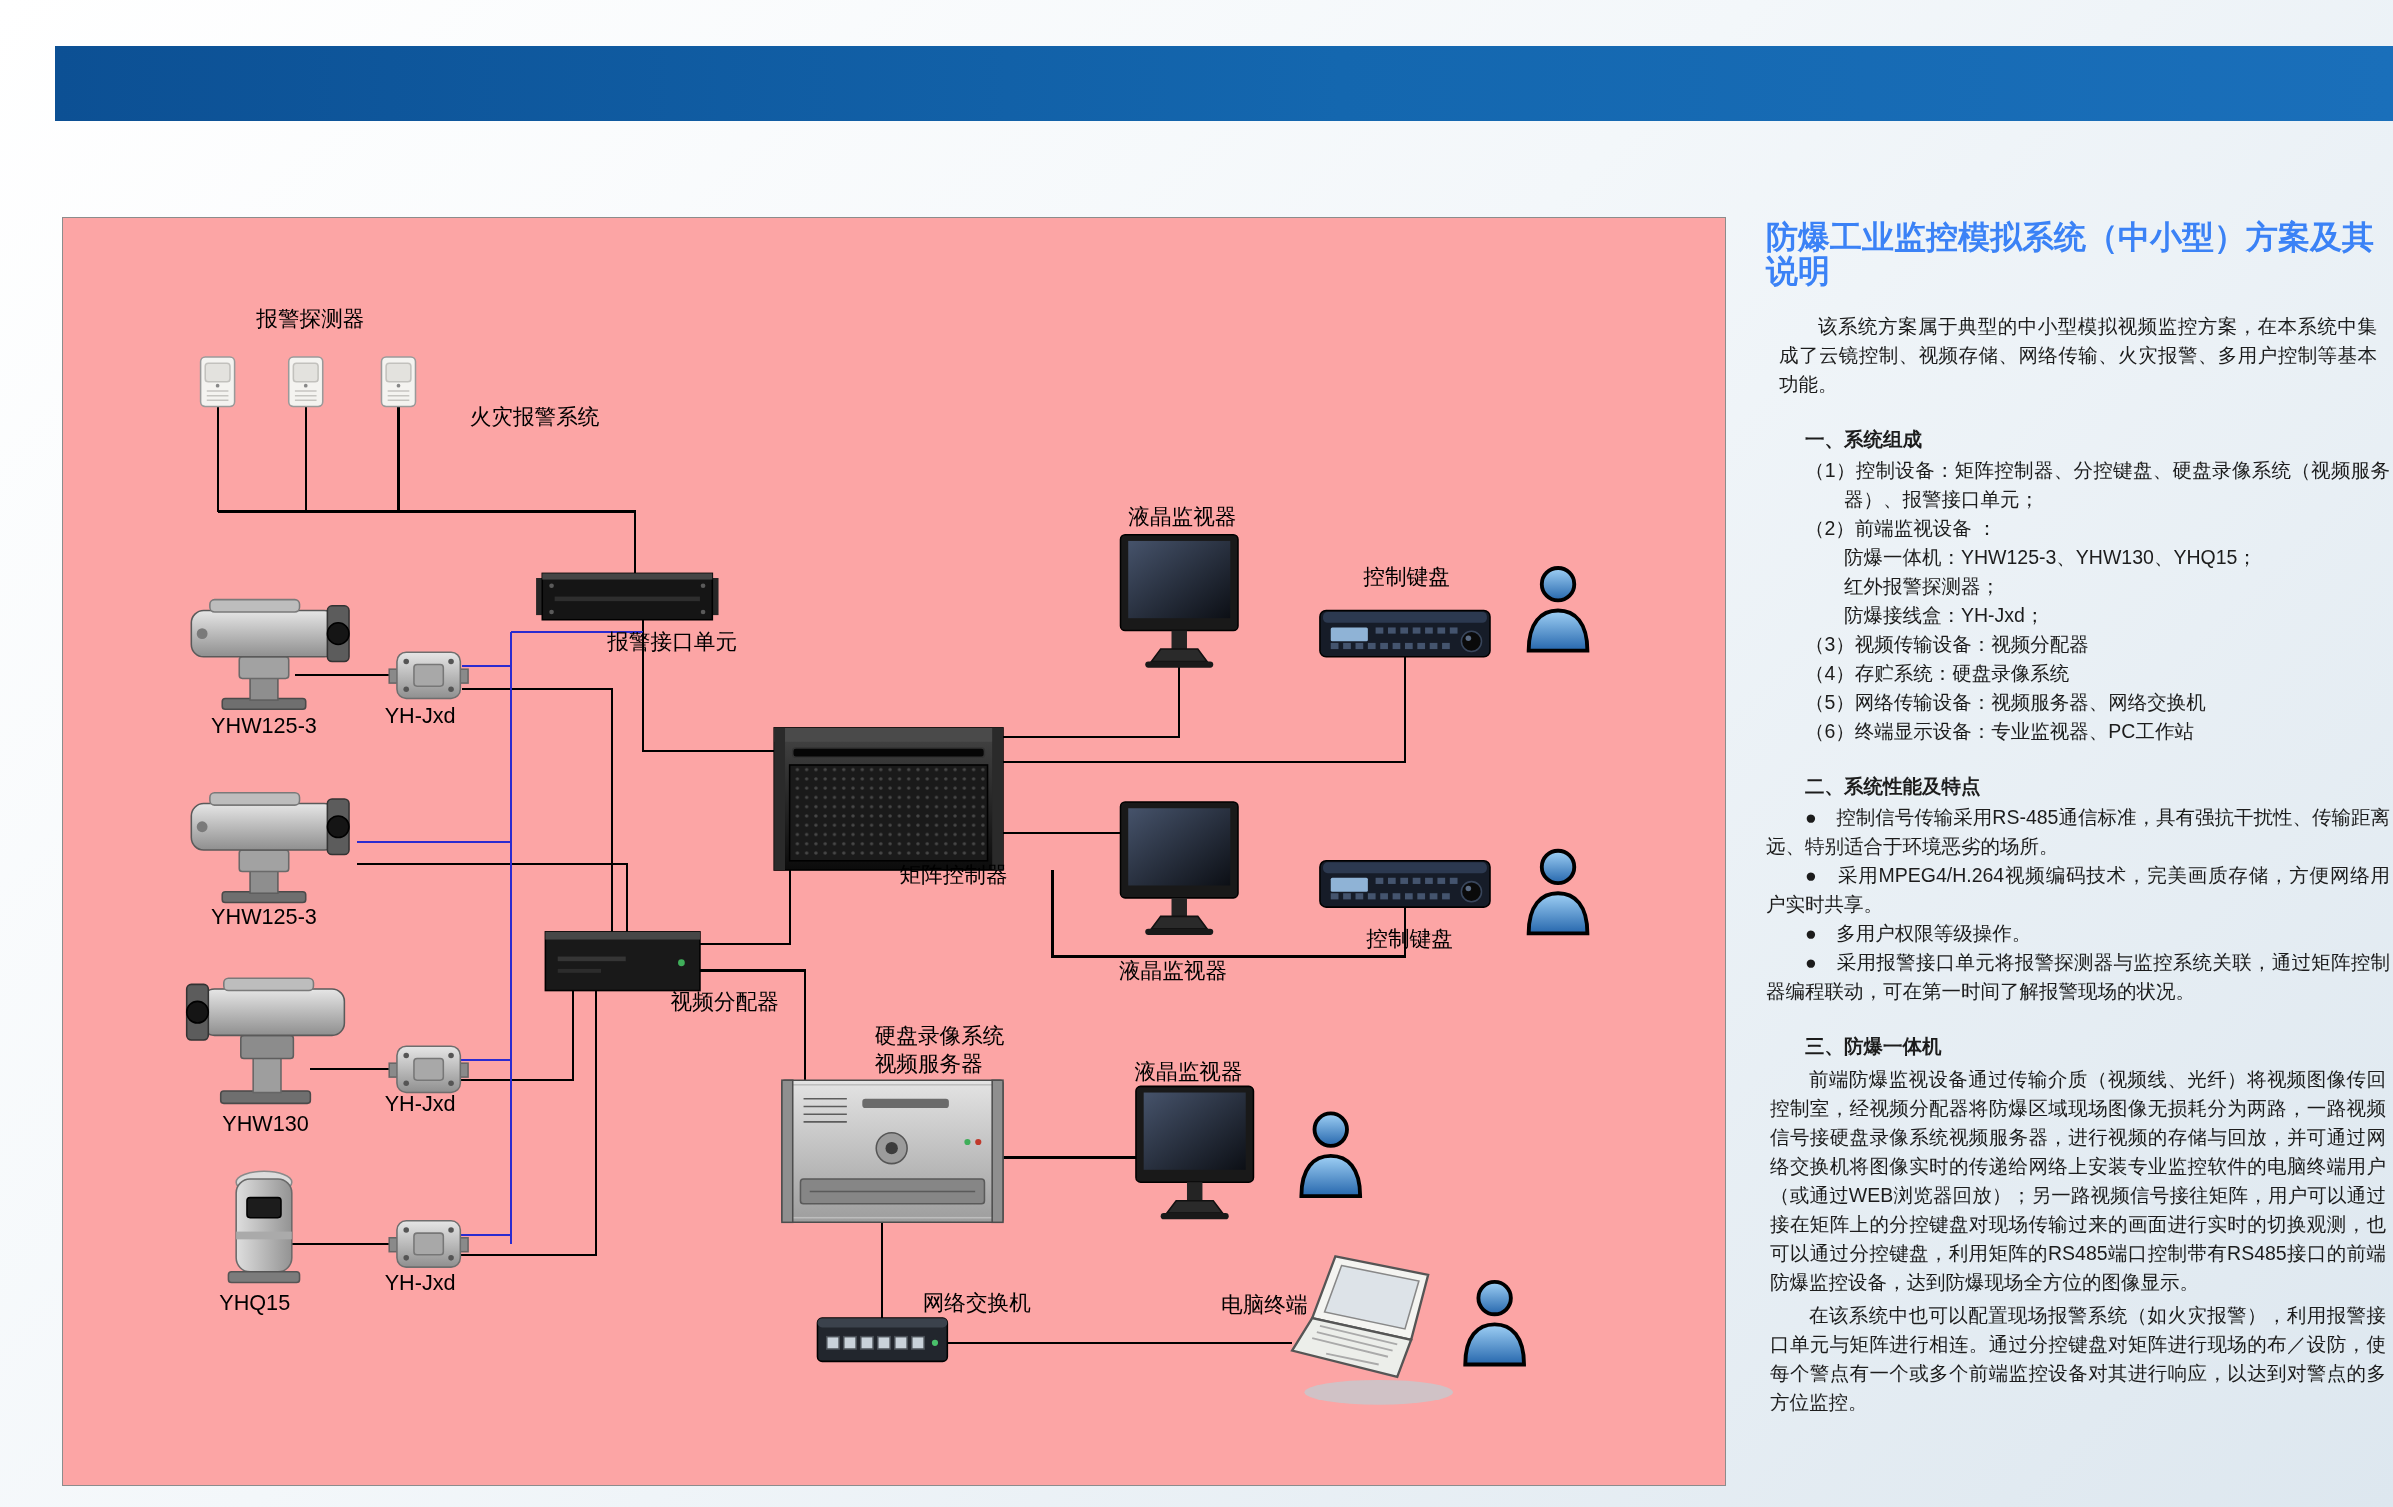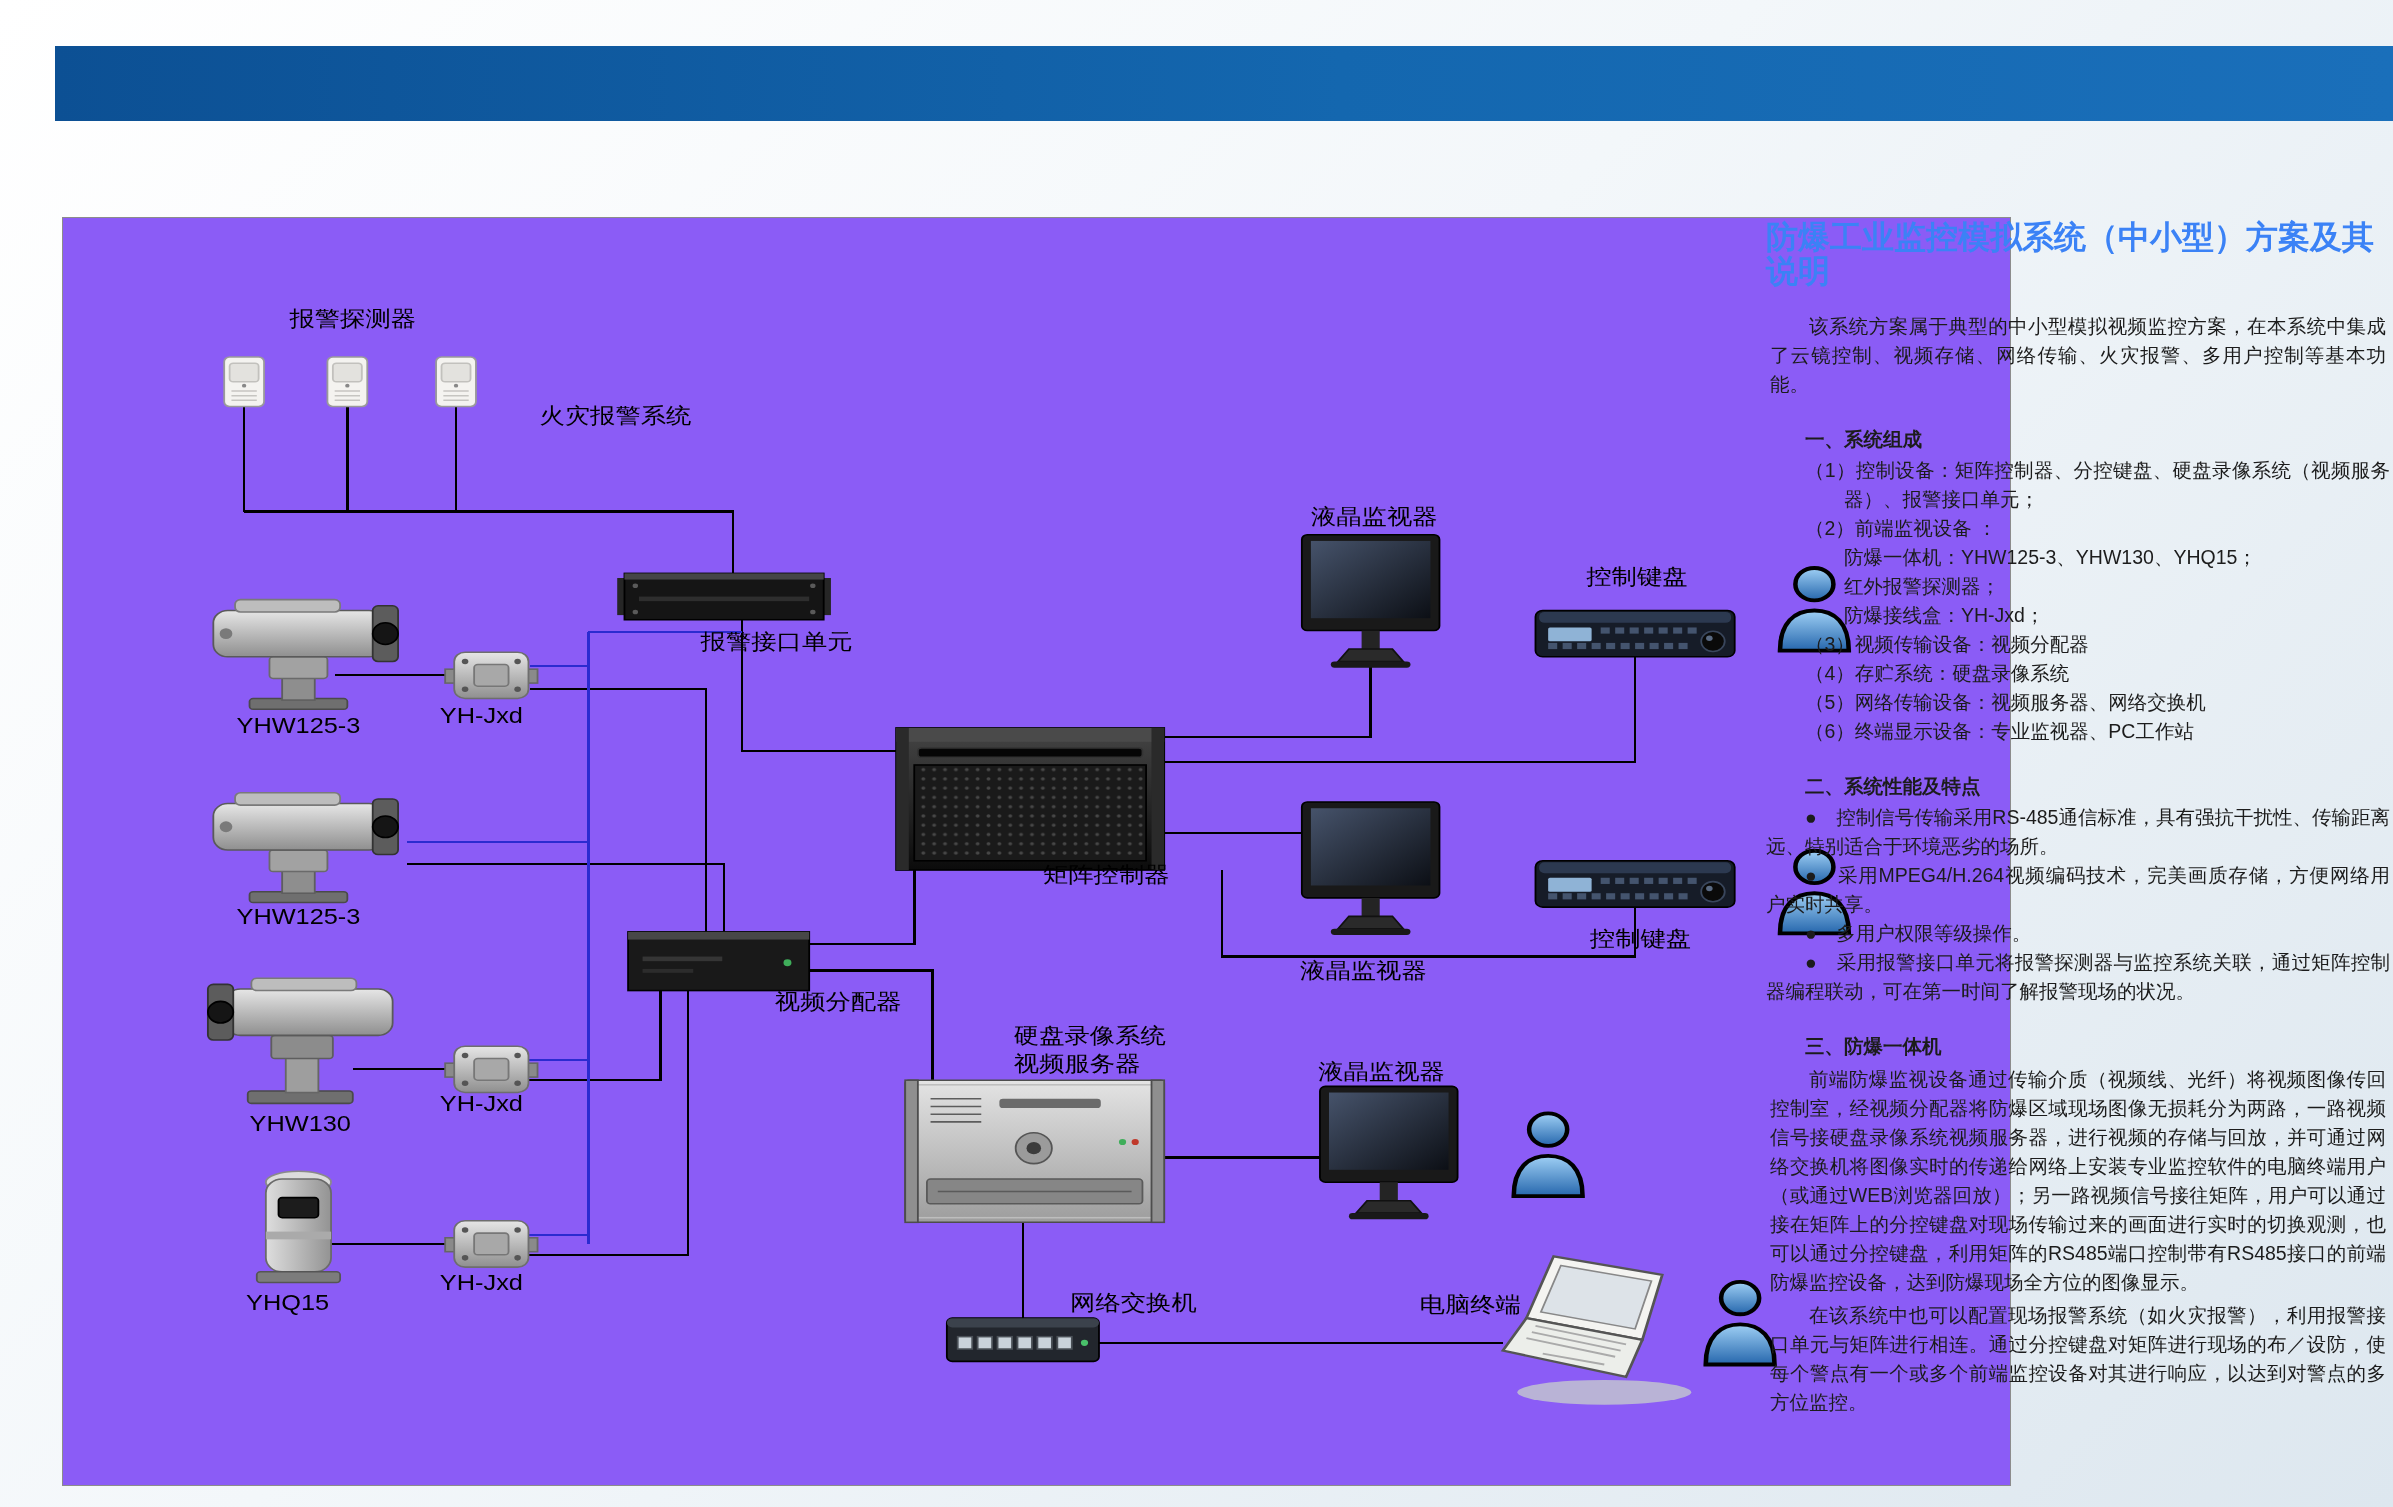--- a/index.html
+++ b/index.html
@@ -3,31 +3,31 @@
 <meta charset="utf-8">
 <style>
   html,body{margin:0;padding:0;}
   body{
     width:2393px;height:1507px;position:relative;overflow:hidden;
     background:linear-gradient(135deg,#ffffff 0%,#f3f7fa 45%,#dde7ef 100%);
     font-family:"Liberation Sans","DejaVu Sans",sans-serif;color:#1c1c1c;
   }
   .banner{position:absolute;left:55px;top:46px;width:2338px;height:75px;
     background:linear-gradient(90deg,#0c5094,#1467af 55%,#1a6fba);}
-  .panel{position:absolute;left:62px;top:217px;width:1949px;height:1269px;
-    background:#8b5cf6;border:1px solid #8c8c8c;box-sizing:border-box;}
+  .panel{position:absolute;left:62px;top:217px;width:1664px;height:1269px;
+    background:#fca5a5;border:1px solid #8c8c8c;box-sizing:border-box;}
   .panel svg{display:block;width:100%;height:100%;}
   .panel svg text{font-family:"Liberation Sans","DejaVu Sans",sans-serif;font-size:14px;fill:#000;}
   .panel svg text.lbl{text-anchor:middle;}
   .panel svg text.lbl-left{text-anchor:start;}
 
   .article{position:absolute;left:1766px;top:220px;width:624px;
     font-size:19.5px;line-height:29px;text-align:justify;color:#1c1c1c;}
   .article h1{font-size:32px;line-height:34px;margin:0 0 24px;font-weight:700;color:#3b82f6;text-align:left;}
-  .intro{text-indent:2em;margin:0 4px 26px;}
+  .intro{text-indent:2em;margin:0 13px 26px;}
   .sec{margin:0 0 26px;}
   .sec-heading{padding-left:2em;margin:0 0 2px;font-weight:bold;}
   .item.l1{padding-left:4em;text-indent:-2em;}
   .item.l2{padding-left:4em;}
   .bullet{text-indent:2em;}
   .body-para{margin:4px;text-indent:2em;}
 </style>
 </head>
 <body>
 

